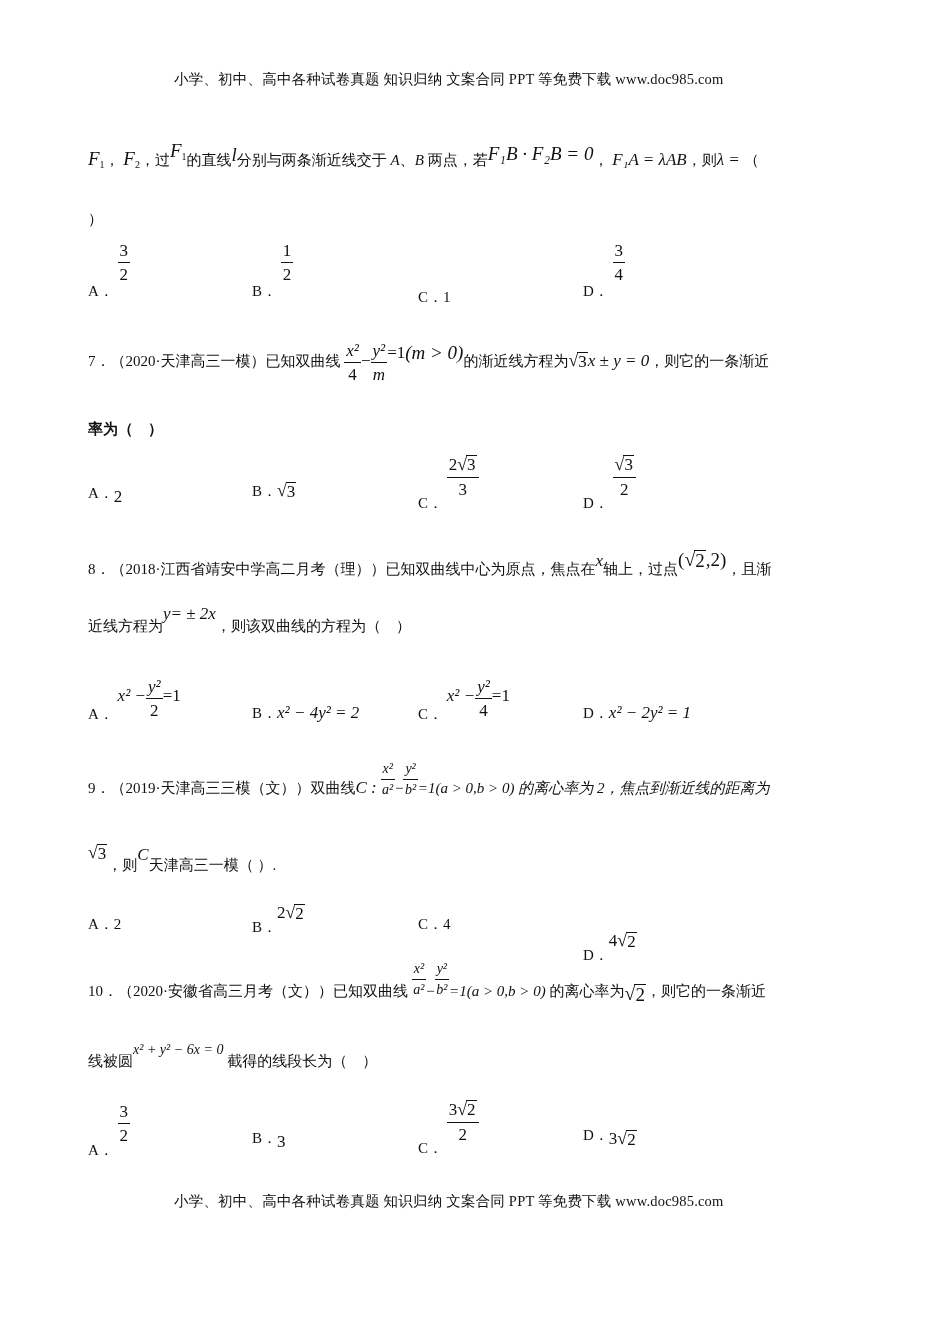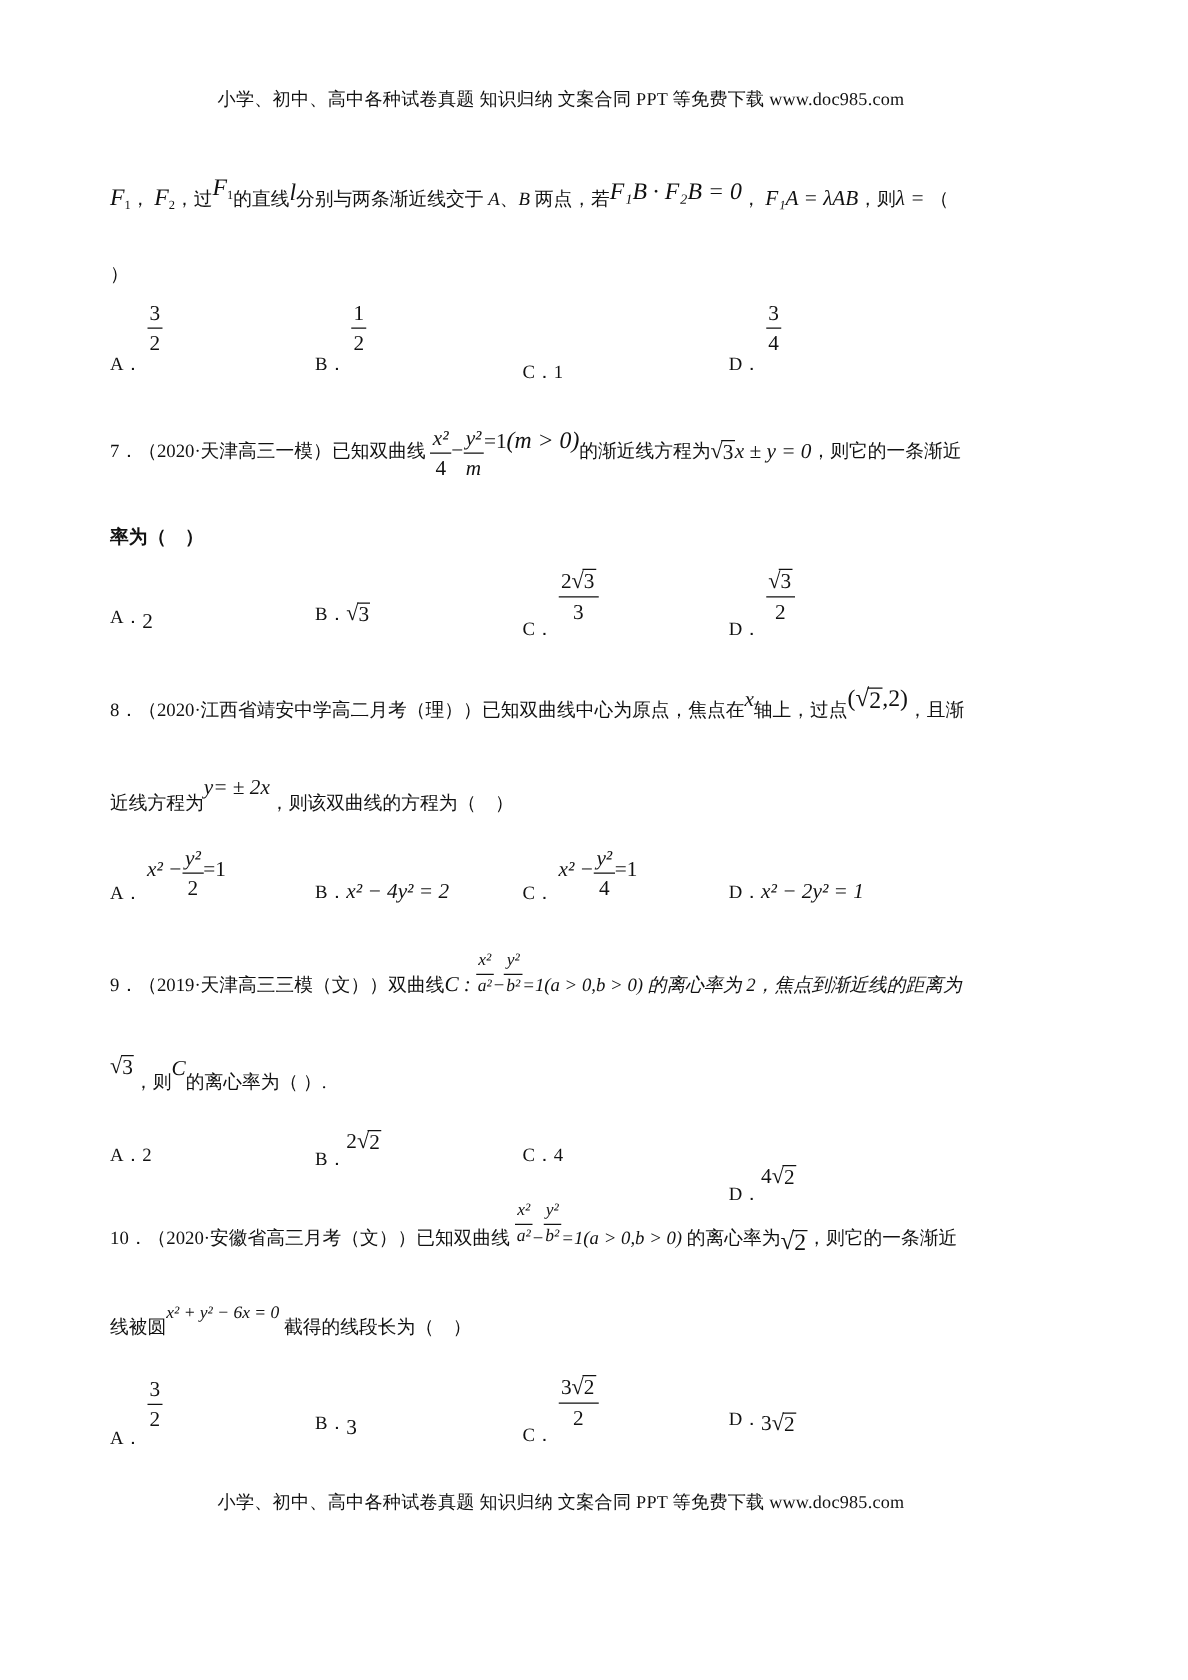--- a/index.html
+++ b/index.html
@@ -104,26 +104,26 @@
   <span class="frac">
       <span class="num r"><span class="sqrt">
           <span class="rad">√</span>
           <span class="under">3</span>
         </span></span>
       <span class="den r">2</span>
     </span>
 </div>
 
 <div class="abs txt" style="left:88px; top:556px;">
-  <span>8．</span><span>（2020·江西省靖安中学高二月考（理））</span><span>已知双曲线中心为原点，焦点在</span><span class="m mid" style="position:relative; top:-8px;">x</span><span>轴上，过点</span><span class="r big" style="position:relative; top:-8px;"><span>(</span><span class="sqrt">
+  <span>8．</span><span>（2018·江西省靖安中学高二月考（理））</span><span>已知双曲线中心为原点，焦点在</span><span class="m mid" style="position:relative; top:-8px;">x</span><span>轴上，过点</span><span class="r big" style="position:relative; top:-8px;"><span>(</span><span class="sqrt">
         <span class="rad">√</span>
         <span class="under">2</span>
       </span><span>,2)</span></span><span>，且渐</span>
 </div>
-<div class="abs txt" style="left:88px; top:632px;text-align:center;">
+<div class="abs txt" style="left:88px; top:616px;text-align:center;">
   <span>近线方程为</span><span class="m mid" style="position:relative; top:-12px;">y= ± 2x</span><span>，则该双曲线的方程为（　）</span>
 </div>
 
 <div class="abs txt" style="left:88px; top:678px;">
   <span class="opt-label" style="position:relative; top:27px;">A．</span>
   <span class="m mid" style="vertical-align:top; position:relative; top:8px;">x² −</span><span class="frac" style="vertical-align:top;">
       <span class="num m">y²</span>
       <span class="den r">2</span>
     </span><span class="r mid" style="vertical-align:top; position:relative; top:8px;">=1</span>
 </div>
@@ -149,21 +149,21 @@
     </span><span class="r" style="position:relative; top:16px;">−</span><span class="frac sm" style="vertical-align:top;">
       <span class="num m">y²</span>
       <span class="den m">b²</span>
     </span><span class="m" style="position:relative; top:16px;">=1(a &gt; 0,b &gt; 0)</span>
   <span style="position:relative; top:16px;font-style:italic;">的离心率为 2，焦点到渐近线的距离为</span>
 </div>
 <div class="abs txt" style="left:88px; top:846px;">
   <span class="mid sqrt" style="position:relative; top:-4px;">
       <span class="rad">√</span>
       <span class="under r">3</span>
-    </span><span style="position:relative; top:8px;">，则</span><span class="m mid" style="position:relative; top:-2px;">C</span><span style="position:relative; top:8px;">的离心率为（ ）.</span>
+    </span><span style="position:relative; top:8px;">，则</span><span class="m mid" style="position:relative; top:-2px;">C</span><span style="position:relative; top:8px;">天津高三一模（ ）.</span>
 </div>
 
 <div class="abs txt" style="left:88px; top:915px;">
   <span class="opt-label">A．</span><span class="r">2</span>
 </div>
 <div class="abs txt" style="left:252px; top:902px;">
   <span class="opt-label" style="position:relative; top:14px;">B．</span><span class="r mid"><span>2</span><span class="sqrt">
         <span class="rad">√</span>
         <span class="under">2</span>
       </span></span>

